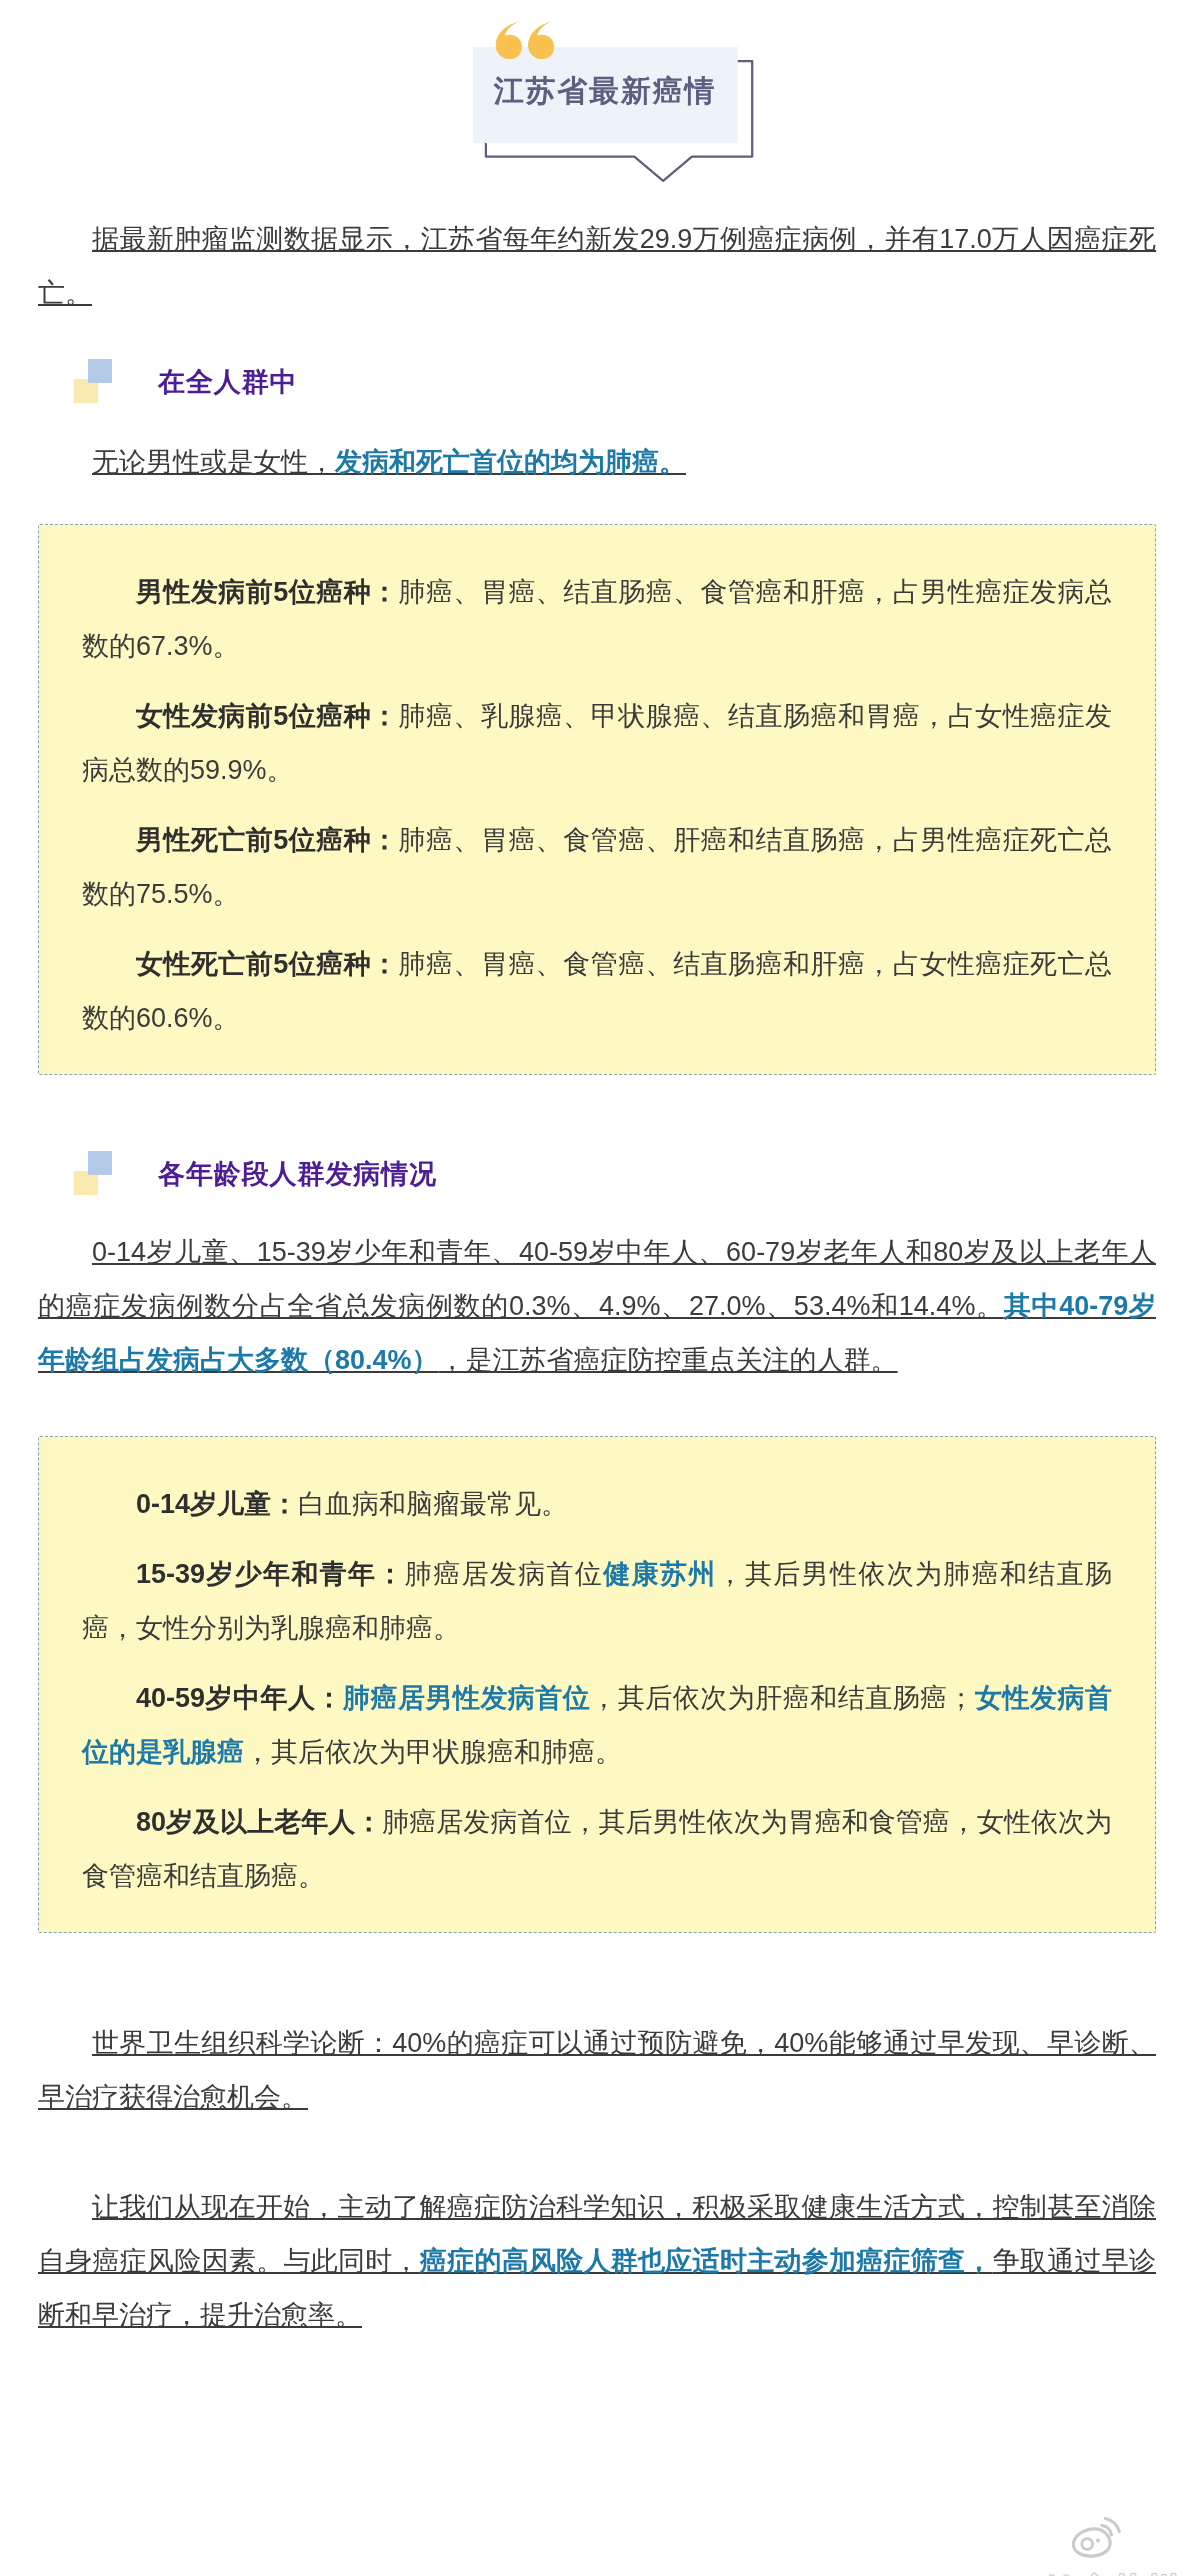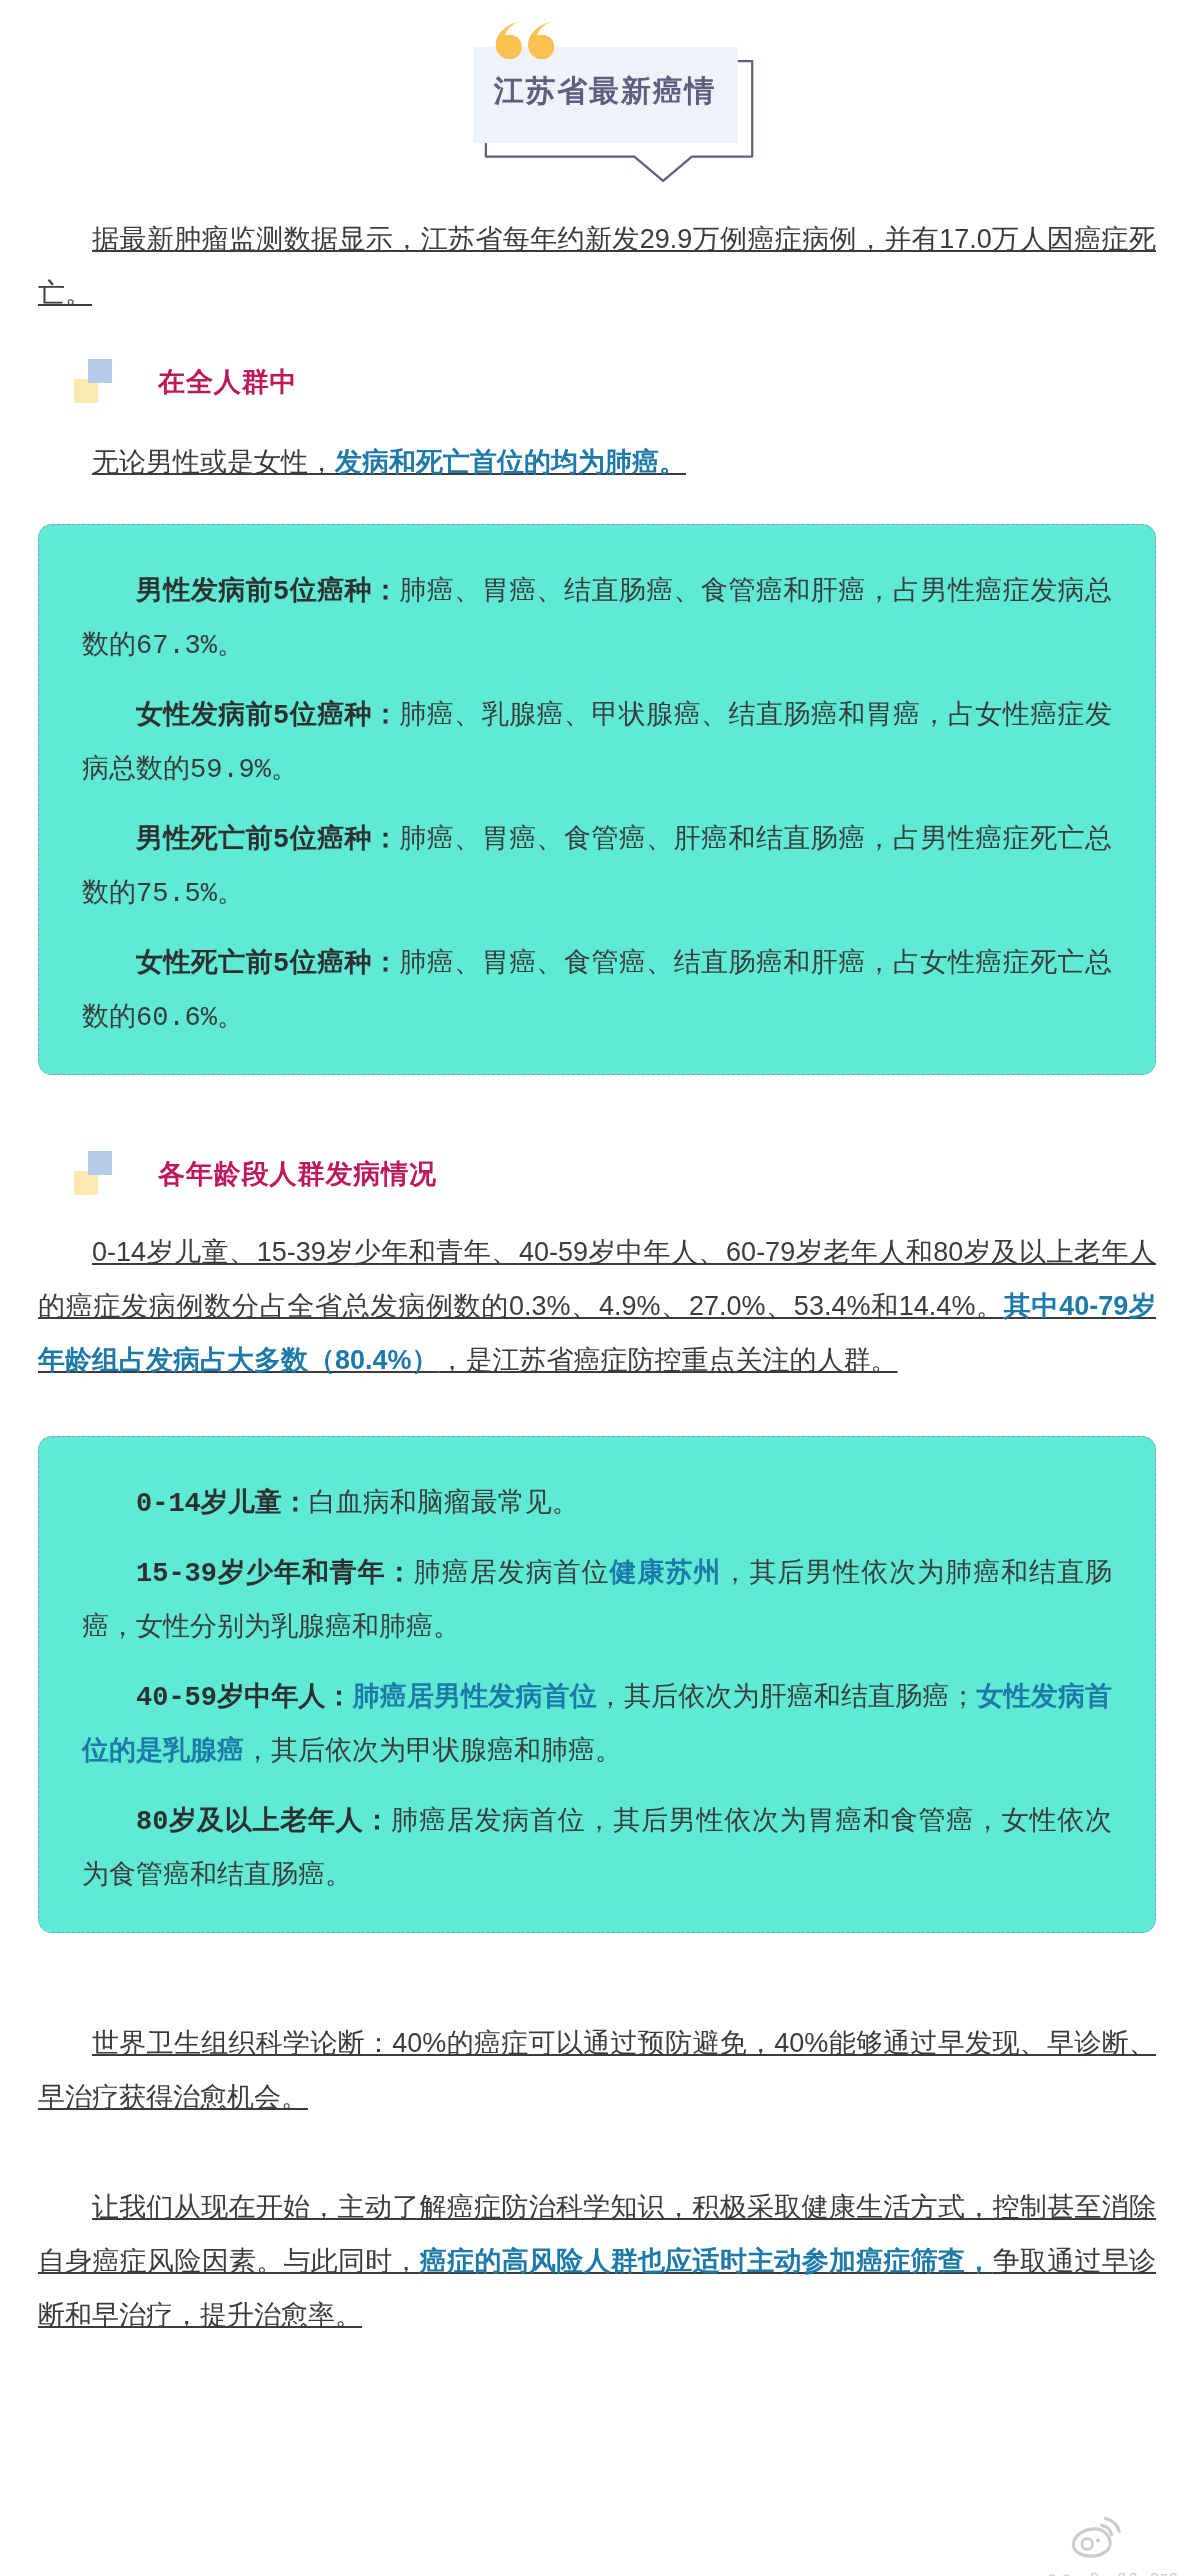--- a/index.html
+++ b/index.html
@@ -36,31 +36,30 @@
 
   
   .sec-head { display:flex; align-items:flex-start; margin-left:36px; height:47px; }
   .h1-gap { margin-top:39px; }
   .h2-gap { margin-top:76px; }
   .h3-gap { margin-top:68px; }
   .sec-icon { position:relative; width:38px; height:47px; flex:none; }
   .sq-y { position:absolute; left:0; top:20.7px; width:24px; height:24px; background:#faeab0; }
   .sq-b { position:absolute; left:13.5px; top:0; width:24px; height:24px; background:#b3cbe9; }
   .sec-title {
-    margin-left:46px; font-size:27px; font-weight:bold; color:#be185d;
+    margin-left:46px; font-size:27px; font-weight:bold; color:#4c1d95;
     line-height:47px; letter-spacing:0.9px; white-space:nowrap;
   }
 
   
   .stat-box {
-    background:#5eead4;
+    background:#fef9c3;
     border:1.8px dashed #7fa3c8;
-    border-radius:14px;
+    border-radius:2px;
     padding:40px 43px 29px 43px;
-    font-family:Liberation Mono, monospace;
   }
   .box1-gap { margin-top:35px; }
   .box2-gap { margin-top:49px; }
   .box-para {
     font-size:27px; line-height:54px; text-indent:2em;
     color:#3b3b3b; margin-bottom:16px; text-align:justify;
   }
   .box-para:last-child { margin-bottom:0; }
   .box-label { font-weight:bold; color:#2f2f2f; }
 

